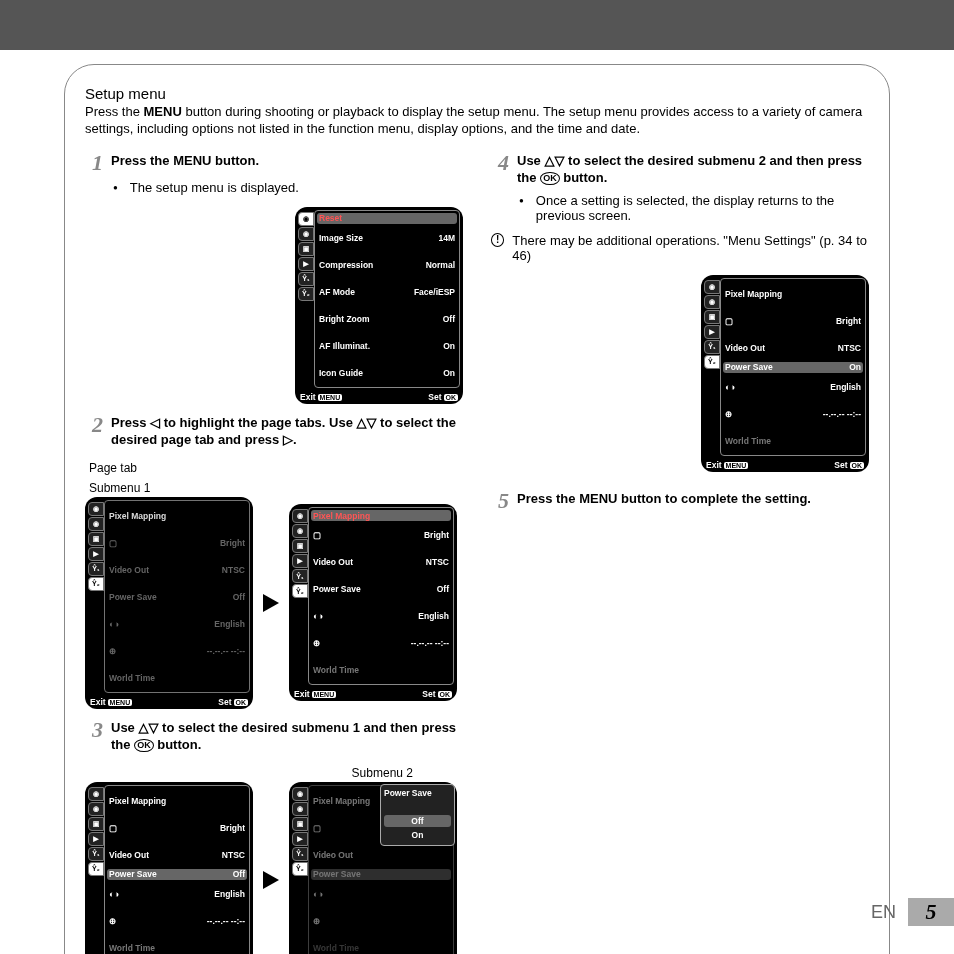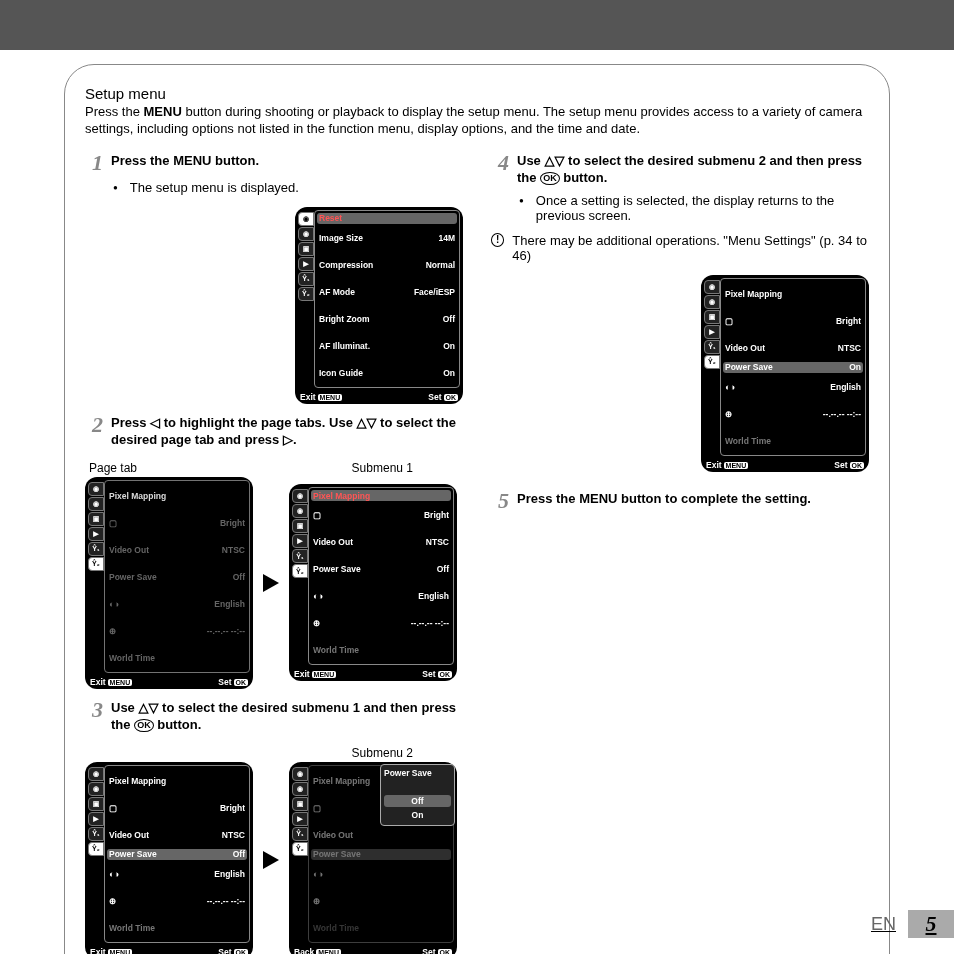--- a/index.html
+++ b/index.html
@@ -36,21 +36,21 @@
   .ftag { background:#fff; color:#000; border-radius:2px; padding:0 2px; font-size:7px; margin-left:2px;}
   
   .arrow { width: 0; height: 0; border-top: 9px solid transparent; border-bottom: 9px solid transparent; border-left: 16px solid #000; }
   
   .popup { position: absolute; right: 2px; top: 2px; width: 75px; background:#222; border:1px solid #aaa; border-radius:4px; padding:2px 3px 4px 3px; display:flex; flex-direction:column; gap:2px;}
   .popup .ptitle { font-size:8.5px; color:#fff; padding:1px 0 3px 0;}
   .popup .pop-opt { font-size:8.5px; color:#fff; text-align:center; padding:1px 0; }
   .popup .pop-opt.sel { background:#666; border-radius:3px; }
   .cam-screen.rel { position: relative; }
   
-  .pg-footer { position: absolute; bottom: 16px; right: 0; display:flex; align-items:center;text-decoration:underline;}
+  .pg-footer { position: absolute; bottom: 28px; right: 0; display:flex; align-items:center;}
   .pg-lang { font-size: 18px; color:#666; margin-right: 12px; }
   .pg-num-box { background:#aaa; width: 46px; height: 28px; display:flex; align-items:center; justify-content:center; font-style: italic; font-weight:bold; font-size:22px; font-family: Georgia, serif; }
   .okbtn { display:inline-block; border:1px solid #000; border-radius:50%; font-size:9px; padding:0 2px; line-height:1.2; position:relative; top:-1px;}
 </style>
 </head>
 <body>
 
 <div class="dark-bar"></div>
 
 <div class="page-frame">
@@ -121,21 +121,21 @@
             <span><span>Exit</span><span class="ftag">MENU</span></span>
             <span><span>Set</span><span class="ftag">OK</span></span>
           </div>
         </div>
       </div>
 
       <div class="step">
         <div class="step-num">2</div>
         <div class="step-text">Press ◁ to highlight the page tabs. Use △▽ to select the desired page tab and press ▷.</div>
       </div>
-      <div style="display:flex; justify-content:space-between; padding-left:4px;">
+      <div style="display:flex; justify-content:space-between; padding-left:4px;flex-direction:column;">
         <span class="label-sm" style="margin-top:6px;">Page tab</span>
         <span class="label-sm" style="margin-top:6px; margin-right:50px;">Submenu 1</span>
       </div>
 
       <div class="screens-row" style="margin-top:2px;">
 
         <div class="cam-screen">
           <div class="cam-body">
             <div class="tabs-col">
               <div class="ptab">◉</div>

